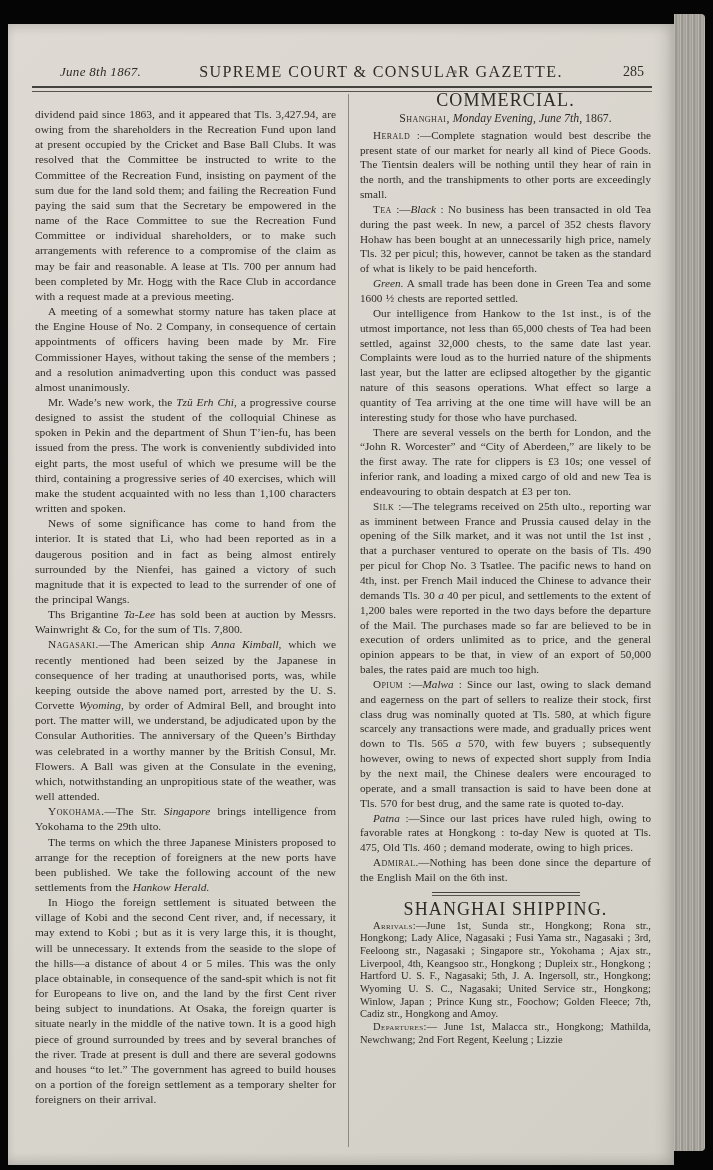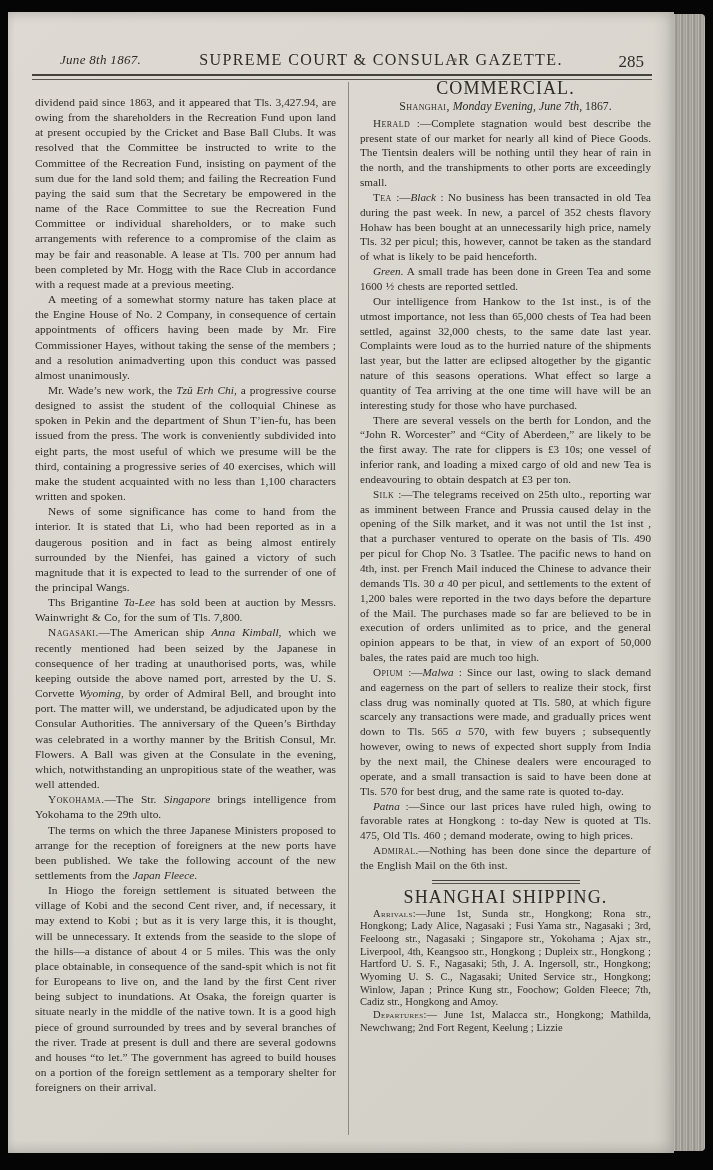--- a/index.html
+++ b/index.html
@@ -2,41 +2,41 @@
 <html><head>
 <meta charset="utf-8">
 <style>
   html,body { margin:0; padding:0; }
   body {
     width:713px; height:1170px; position:relative; overflow:hidden;
     background:#050505;
     font-family:"Liberation Serif", serif;
   }
   .paper {
-    position:absolute; left:8px; top:12px; width:666px; height:1141px;
+    position:absolute; left:8px; top:24px; width:666px; height:1141px;
     background:linear-gradient(135deg,#dedad3 0%, #d8d5cd 55%, #d2cfc6 100%);
     box-shadow: inset -8px 0 14px rgba(0,0,0,0.13), inset 0 -5px 10px rgba(0,0,0,0.07), inset 0 4px 8px rgba(0,0,0,0.05);
     overflow:hidden;
     color:#2e2c27;
   }
   .edges {
     position:absolute; left:674px; top:14px; width:31px; height:1137px;
     background:repeating-linear-gradient(90deg,#c7c4bd 0px,#8f8c85 2px,#b3b0a9 4px,#9c9992 6px);
     border-radius:0 4px 4px 0;
   }
   .masthead-date {
     position:absolute; left:52px; top:40px; font-style:italic; font-size:13px;
     letter-spacing:0.3px;
   }
   .masthead-title {
     position:absolute; left:170px; right:90px; top:39px; text-align:center;
     font-size:16px; letter-spacing:1.4px; white-space:nowrap;
   }
   .masthead-page {
-    position:absolute; right:30px; top:40px; font-size:17px;
+    position:absolute; right:30px; top:40px; font-size:14px;
   }
   .headrule {
     position:absolute; left:24px; right:22px; top:62px; height:3px;
     border-top:2px solid #43423c; border-bottom:1px solid #55534c;
   }
   .divider {
     position:absolute; left:340px; top:70px; height:1053px; width:1px;
     background:#8d8a82;
   }
   .col { position:absolute; text-align:justify; overflow:hidden; }
@@ -72,21 +72,21 @@
   <div class="headrule"></div>
   <div class="divider"></div>
   <div class="col left" id="left-col">
       <p class="para"><span>dividend paid since 1863, and it appeared that Tls. 3,427.94, are owing from the shareholders in the Recreation Fund upon land at present occupied by the Cricket and Base Ball Clubs.  It was resolved that the Committee be instructed to write to the Committee of the Recreation Fund, insisting on payment of the sum due for the land sold them; and failing the Recreation Fund paying the said sum that the Secretary be empowered in the name of the Race Committee to sue the Recreation Fund Committee or individual shareholders, or to make such arrangements with reference to a compromise of the claim as may be fair and reasonable.  A lease at Tls. 700 per annum had been completed by Mr. Hogg with the Race Club in accordance with a request made at a previous meeting.</span></p>
       <p class="para ind"><span>A meeting of a somewhat stormy nature has taken place at the Engine House of No. 2 Company, in consequence of certain appointments of officers having been made by Mr. Fire Commissioner Hayes, without taking the sense of the members ; and a resolution animadverting upon this conduct was passed almost unanimously.</span></p>
       <p class="para ind"><span>Mr. Wade’s new work, the </span><span class="it">Tzŭ Erh Chi</span><span>, a progressive course designed to assist the student of the colloquial Chinese as spoken in Pekin and the department of Shun T’ien-fu, has been issued from the press. The work is conveniently subdivided into eight parts, the most useful of which we presume will be the third, containing a progressive series of 40 exercises, which will make the student acquainted with no less than 1,100 characters written and spoken.</span></p>
       <p class="para ind"><span>News of some significance has come to hand from the interior.  It is stated that Li, who had been reported as in a daugerous position and in fact as being almost entirely surrounded by the Nienfei, has gained a victory of such magnitude that it is expected to lead to the surrender of one of the principal Wangs.</span></p>
       <p class="para ind"><span>Ths Brigantine </span><span class="it">Ta-Lee</span><span> has sold been at auction by Messrs. Wainwright &amp; Co, for the sum of Tls. 7,800.</span></p>
       <p class="para ind"><span class="sc">Nagasaki.</span><span>—The American ship </span><span class="it">Anna Kimball</span><span>, which we recently mentioned had been seized by the Japanese in consequence of her trading at unauthorised ports, was, while keeping outside the above named port, arrested by the U. S. Corvette </span><span class="it">Wyoming</span><span>, by order of Admiral Bell, and brought into port.  The matter will, we understand, be adjudicated upon by the Consular Authorities.  The anniversary of the Queen’s Birthday was celebrated in a worthy manner by the British Consul, Mr. Flowers.  A Ball was given at the Consulate in the evening, which, notwithstanding an unpropitious state of the weather, was well attended.</span></p>
       <p class="para ind"><span class="sc">Yokohama.</span><span>—The Str. </span><span class="it">Singapore</span><span> brings intelligence from Yokohama to the 29th ulto.</span></p>
-      <p class="para ind"><span>The terms on which the three Japanese Ministers proposed to arrange for the reception of foreigners at the new ports have been published.  We take the following account of the new settlements from the </span><span class="it">Japan Fleece</span><span>.</span></p>
+      <p class="para ind"><span>The terms on which the three Japanese Ministers proposed to arrange for the reception of foreigners at the new ports have been published.  We take the following account of the new settlements from the </span><span class="it">Hankow Herald</span><span>.</span></p>
       <p class="para ind"><span>In Hiogo the foreign settlement is situated between the village of Kobi and the second Cent river, and, if necessary, it may extend to Kobi ; but as it is very large this, it is thought, will be unnecessary.  It extends from the seaside to the slope of the hills—a distance of about 4 or 5 miles.  This was the only place obtainable, in consequence of the sand-spit which is not fit for Europeans to live on, and the land by the first Cent river being subject to inundations.  At Osaka, the foreign quarter is situate nearly in the middle of the native town.  It is a good high piece of ground surrounded by trees and by several branches of the river. Trade at present is dull and there are several godowns and houses “to let.”  The government has agreed to build houses on a portion of the foreign settlement as a temporary shelter for foreigners on their arrival.</span></p>
     </div>
   <div class="col right" id="right-col">
       <div class="heading">COMMERCIAL.</div>
       <div class="subheading"><span class="sc">Shanghai,</span><span> </span><span class="it">Monday Evening</span><span>, </span><span class="it">June 7th</span><span>, 1867.</span></div>
       <p class="para ind"><span class="sc">Herald</span><span> :—Complete stagnation would best describe the present state of our  market for nearly all kind of Piece Goods.  The Tientsin dealers will be nothing until they hear of rain in the north,  and the transhipments to other ports are exceedingly small.</span></p>
       <p class="para ind"><span class="sc">Tea</span><span> :—</span><span class="it">Black</span><span> :  No business has been transacted in old Tea during the past week.  In new, a parcel of 352 chests flavory Hohaw has been bought at an unnecessarily high price, namely Tls. 32 per picul; this, however, cannot be taken as the standard of what is likely to be paid henceforth.</span></p>
       <p class="para ind"><span class="it">Green</span><span>.  A small trade has been done in Green Tea and some 1600 ½ chests are reported settled.</span></p>
       <p class="para ind"><span>Our intelligence from Hankow to the 1st inst., is of the utmost importance, not less than 65,000 chests of Tea had been settled, against 32,000 chests, to the same date last year.  Complaints were loud as to the hurried nature of the shipments last year, but the latter are eclipsed altogether by the gigantic nature of this seasons operations.  What effect so large a quantity of Tea arriving at the one time will have will be an interesting study for those who have purchased.</span></p>
       <p class="para ind"><span>There are several vessels on the berth for London, and the “John R. Worcester” and “City of Aberdeen,” are likely to be the first away.  The rate for clippers is £3 10s; one vessel of inferior rank, and loading a mixed cargo of old and new Tea is endeavouring to obtain despatch at £3 per ton.</span></p>

